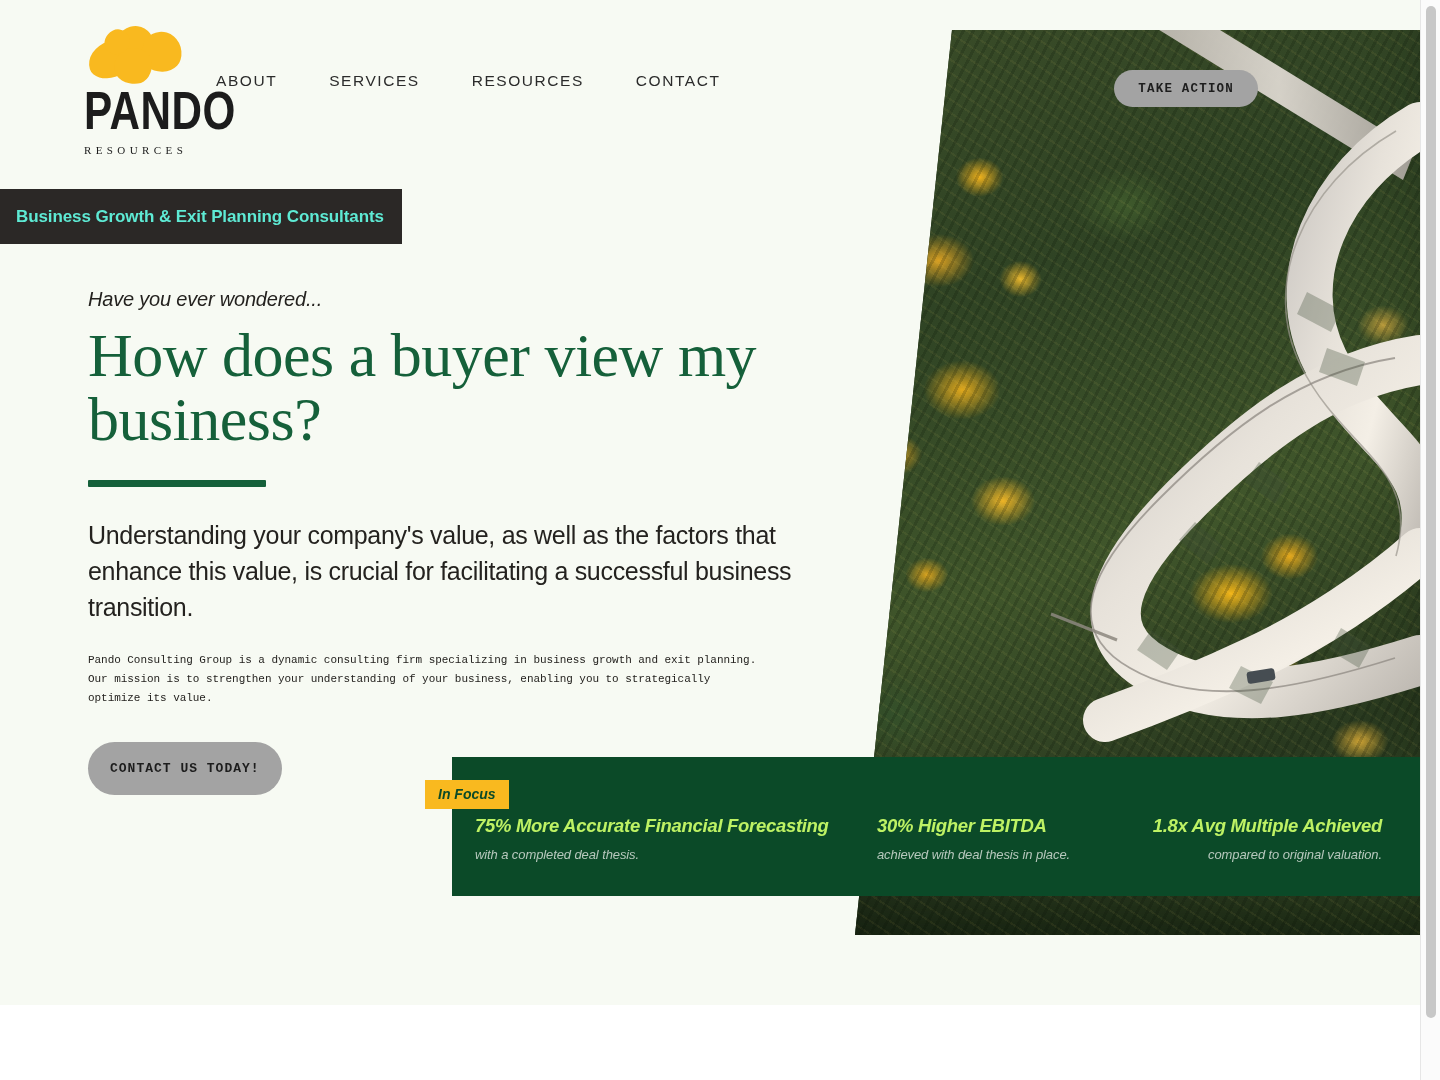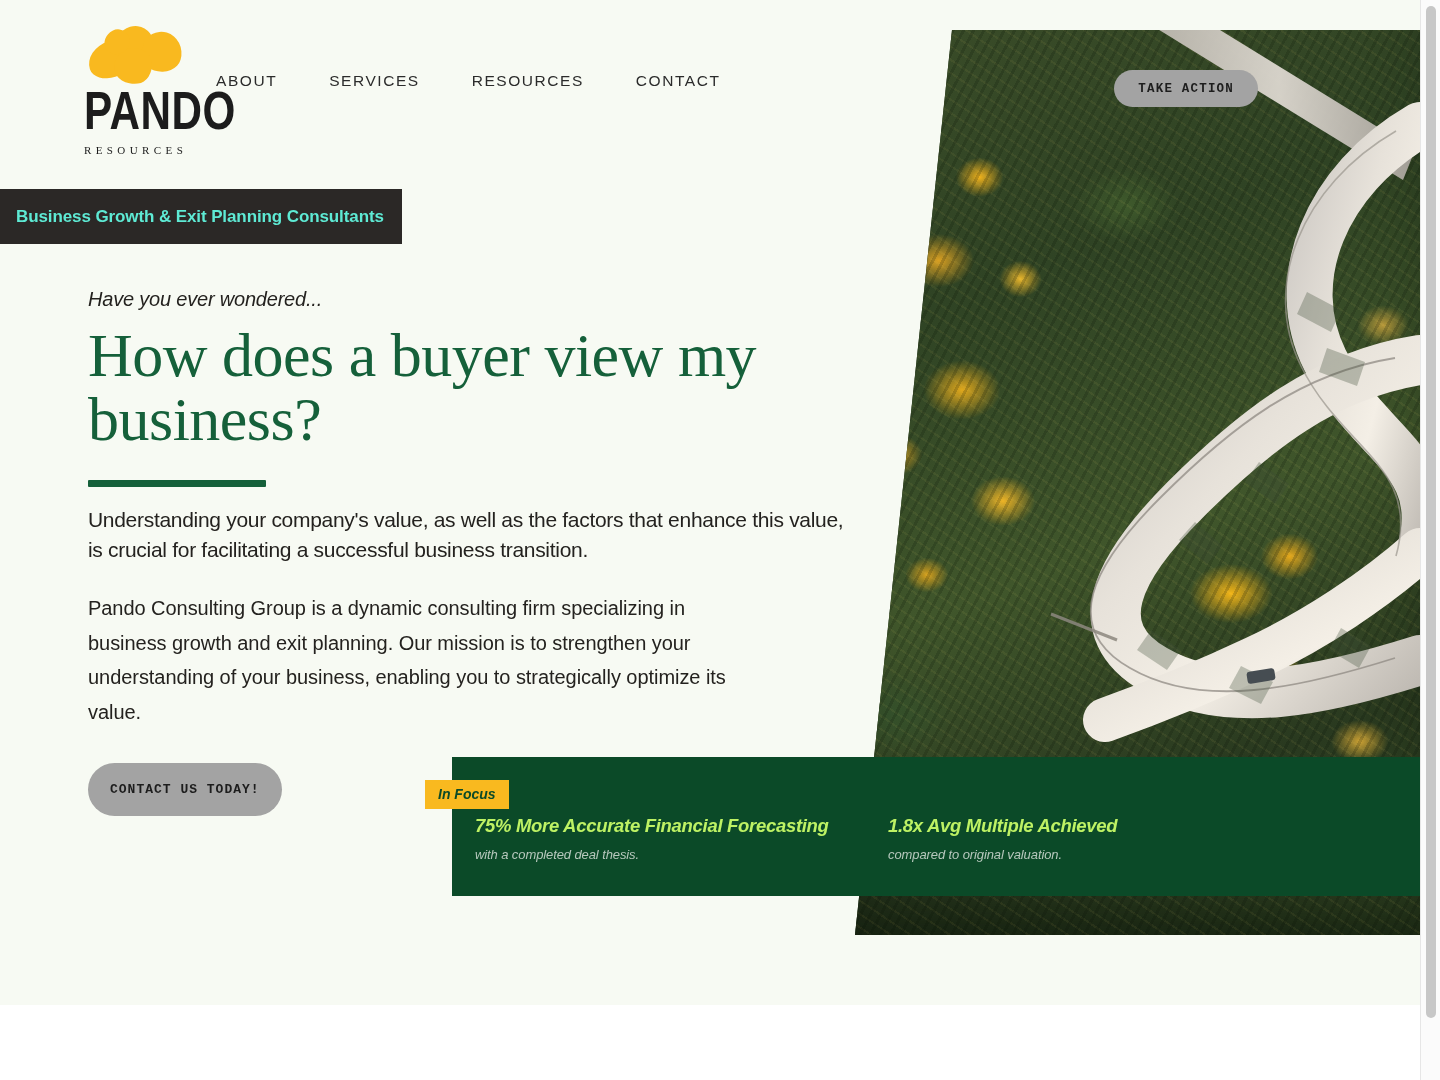--- a/index.html
+++ b/index.html
@@ -83,22 +83,22 @@
   .tagline { position:absolute; left:0; top:189px; height:55px; background:#2b2826; display:flex; align-items:center;
              padding:0 18px 0 16px; z-index:6; }
   .tagline span { color:#5eead4; font-size:17px; font-weight:700; letter-spacing:-.1px; white-space:nowrap; }
 
   
   .copy { position:absolute; left:88px; top:288px; width:760px; z-index:5; }
   .eyebrow { font-size:20px; font-style:italic; color:#24221f; letter-spacing:-.2px; }
   .headline { font-family:"Liberation Serif", serif; font-size:62px; line-height:1.04; color:#15603a; font-weight:400;
               margin-top:12px; letter-spacing:-.5px; }
   .rule { width:178px; height:7px; background:#15603a; margin-top:28px; border-radius:1px; }
-  .subhead { margin-top:18px; font-size:21px; line-height:1.44; color:#24221f; letter-spacing:-.3px; }
-  .body-copy { margin-top:26px; font-size:20px; line-height:1.72; color:#24221f; max-width:680px; letter-spacing:-.05px; }
+  .subhead { margin-top:30px; font-size:25px; line-height:1.44; color:#24221f; letter-spacing:-.3px; }
+  .body-copy { margin-top:26px; font-size:11px; line-height:1.72; color:#24221f; max-width:680px; letter-spacing:-.05px;font-family:Liberation Mono, monospace; }
   .contact-btn { margin-top:34px; height:53px; padding:0 22px; font-size:13px; letter-spacing:1px; }
 
   
   .stats { position:absolute; left:452px; top:757px; width:968px; height:139px; background:#0b4a28; z-index:7;font-style:italic; }
   .in-focus { position:absolute; left:-27px; top:23px; background:#f9b91f; color:#0b4a28; font-size:14px; font-weight:700;
               padding:6px 13px 7px; z-index:8; white-space:nowrap; }
   .stat-row { position:absolute; left:23px; top:58px; right:20px; display:flex; }
   .stat { padding-right:18px; }
   .stat:nth-child(1){ width:413px; }
   .stat:nth-child(2){ width:247px; }
@@ -201,20 +201,24 @@
     </div>
 
     <div class="stats">
       <div class="in-focus">In Focus</div>
       <div class="stat-row">
         <div class="stat">
           <div class="stat-title">75% More Accurate Financial Forecasting</div>
           <div class="stat-sub">with a completed deal thesis.</div>
         </div>
         <div class="stat">
+          <div class="stat-title">30% Higher EBITDA</div>
+          <div class="stat-sub">achieved with deal thesis in place.</div>
+        </div>
+        <div class="stat">
           <div class="stat-title">1.8x Avg Multiple Achieved</div>
           <div class="stat-sub">compared to original valuation.</div>
         </div>
       </div>
     </div>
 
   </div>
 
   <div class="scrollbar">
     <div class="scroll-thumb"></div>

